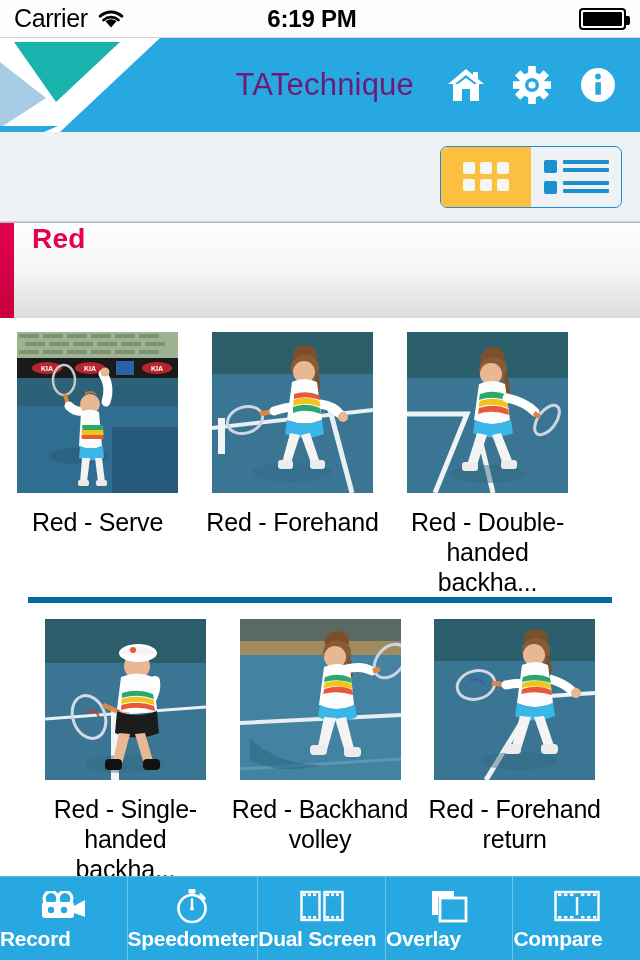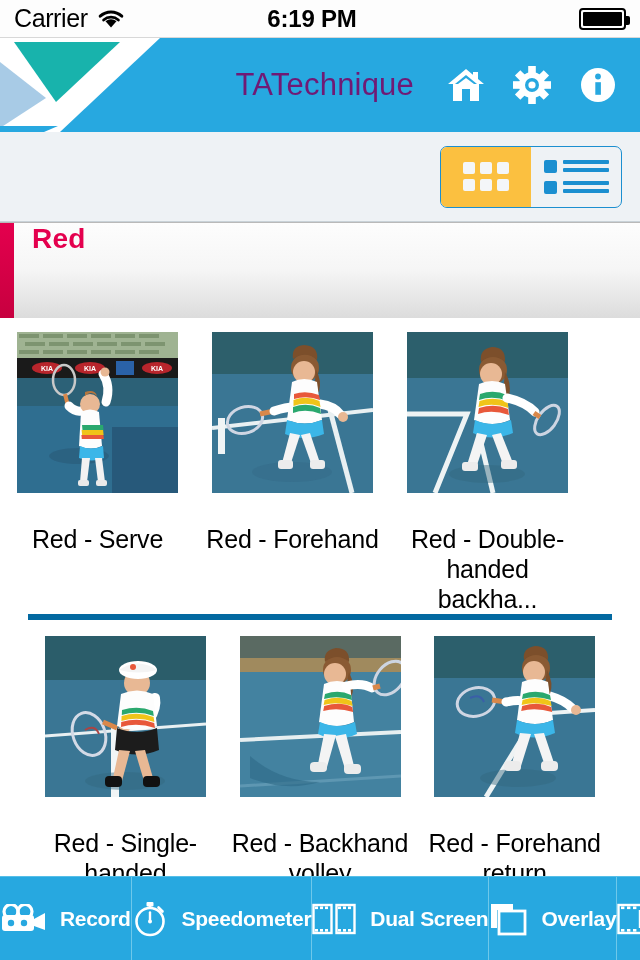--- a/index.html
+++ b/index.html
@@ -89,38 +89,38 @@
     background:linear-gradient(to bottom,#e4004e 0%,#c7003f 100%);
   }
   .section-title {
     padding-left:32px; font-size:28px; font-weight:bold; color:#e4004e; letter-spacing:.2px;
   }
 
   
   .content { flex:1 1 auto; background:#ffffff; overflow:hidden; }
   .grid-row { display:flex; padding-top:14px; }
   .grid-row.sep { border-top:6px solid #0369a1; margin:0 28px; padding-top:16px; }
-  .cell { width:195px; display:flex; flex-direction:column; align-items:center;gap:17px; }
+  .cell { width:195px; display:flex; flex-direction:column; align-items:center; }
   .thumb {
     width:161px; height:161px; display:block;
     background:#2e4a52; overflow:hidden;
   }
   .cap {
     margin-top:14px; width:186px; text-align:center;
     font-size:25px; line-height:30px; color:#000; letter-spacing:-.2px;
   }
 
   
   .toolbar {
     height:84px; flex:0 0 84px; background:#27a8e0; display:flex;
     border-top:1px solid #56bfe8;
   }
   .tb-item {
-    flex:1; display:flex; align-items:center; justify-content:center;
-    gap:14px; border-right:1px solid #6ec8ea; position:relative;
+    flex:1; display:flex; flex-direction:column; justify-content:center;
+    gap:1px; border-right:1px solid #6ec8ea; position:relative;
   }
   .tb-item:last-child { border-right:none; }
   .tb-ic { height:40px; display:flex; align-items:center; justify-content:center; }
   .tb-label {
     font-size:21px; font-weight:bold; color:#ffffff; letter-spacing:-.3px; white-space:nowrap;
   }
 </style>
 </head>
 <body>
 

